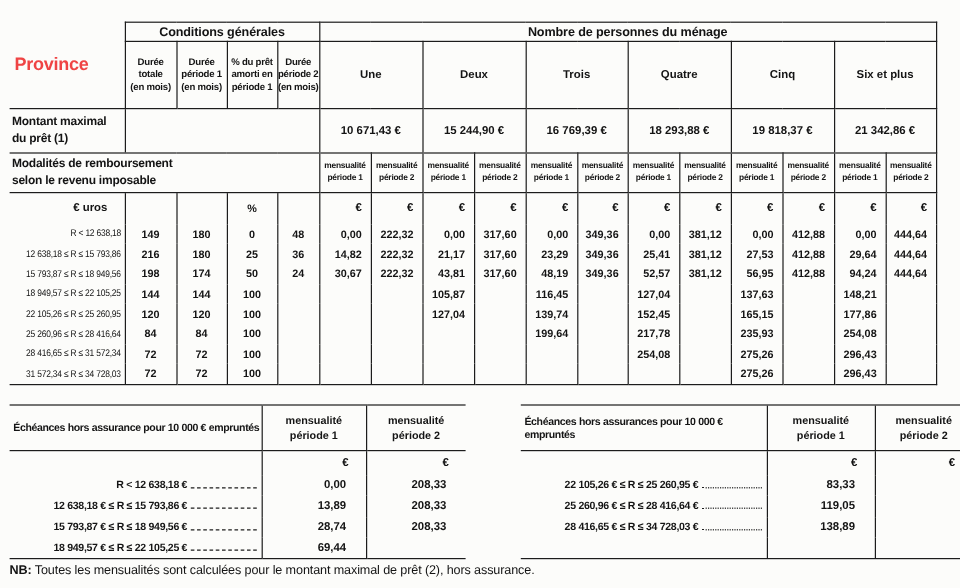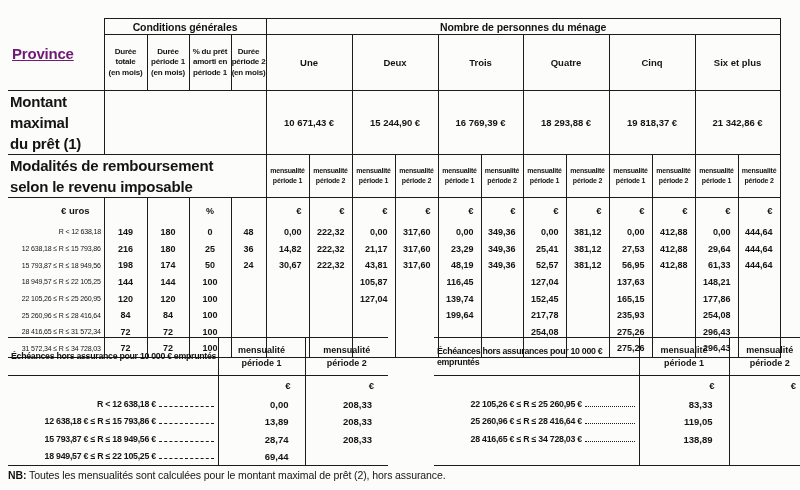--- a/index.html
+++ b/index.html
@@ -11,25 +11,25 @@
   
   .bl{border-left:1px solid #1c1c1c;}
   .br{border-right:1.4px solid #1c1c1c;}
   .bt{border-top:1.4px solid #1c1c1c;}
   .hb{border-bottom:1.6px solid #1c1c1c;}
   .hb1{border-bottom:1.4px solid #1c1c1c;}
   .box{border:1.4px solid #1c1c1c;}
 
   
   .prov{padding-left:4px;}
-  .prov span{color:#701a75;font-weight:bold;font-size:15px;letter-spacing:-0.2px;text-decoration:underline;}
+  .prov span{color:#ef4444;font-weight:bold;font-size:15px;letter-spacing:-0.2px;}
   .grp{font-weight:bold;font-size:10.5px;text-align:center;letter-spacing:-0.1px;}
   .colh{font-size:8px;font-weight:bold;line-height:1.3;text-align:center;white-space:pre-line;letter-spacing:-0.2px;}
   .hh{font-size:9.5px;font-weight:bold;text-align:center;}
-  .mlbl{font-size:15px;font-weight:bold;white-space:pre-line;line-height:1.4;padding-left:2px;letter-spacing:-0.2px;}
+  .mlbl{font-size:10px;font-weight:bold;white-space:pre-line;line-height:1.4;padding-left:2px;letter-spacing:-0.2px;}
   .mval{font-size:9.5px;font-weight:bold;text-align:center;}
   .mh{font-size:7px;font-weight:bold;line-height:1.4;text-align:center;white-space:pre-line;letter-spacing:-0.2px;}
   .eurlbl{font-size:9.5px;font-weight:bold;text-align:right;padding-right:14px;}
   .pct{font-size:9px;font-weight:bold;text-align:center;}
   .eur{font-size:9.5px;font-weight:bold;text-align:right;padding-right:7px;}
   .rlbl{font-size:8px;font-weight:normal;text-align:right;padding-right:3px;white-space:nowrap;}
   .rlbl .cond{display:inline-block;transform:scaleX(.88);transform-origin:100% 50%;letter-spacing:-0.2px;}
   .dur{font-size:9px;font-weight:bold;text-align:center;}
   .num{font-size:9px;font-weight:bold;text-align:right;padding-right:7px;}
 
@@ -205,21 +205,21 @@
           <td class="bl num">30,67</td>
           <td class="bl num">222,32</td>
           <td class="bl num">43,81</td>
           <td class="bl num">317,60</td>
           <td class="bl num">48,19</td>
           <td class="bl num">349,36</td>
           <td class="bl num">52,57</td>
           <td class="bl num">381,12</td>
           <td class="bl num">56,95</td>
           <td class="bl num">412,88</td>
-          <td class="bl num">61,33</td>
+          <td class="bl num">94,24</td>
           <td class="bl num br">444,64</td>
         </tr>
         <tr style="height: 16.7px;">
           <td class="rlbl"><span class="cond">18 949,57 ≤ R ≤ 22 105,25</span></td>
           <td class="bl dur">144</td>
           <td class="bl dur">144</td>
           <td class="bl dur">100</td>
           <td class="bl dur"></td>
           <td class="bl num"></td>
           <td class="bl num"></td>

